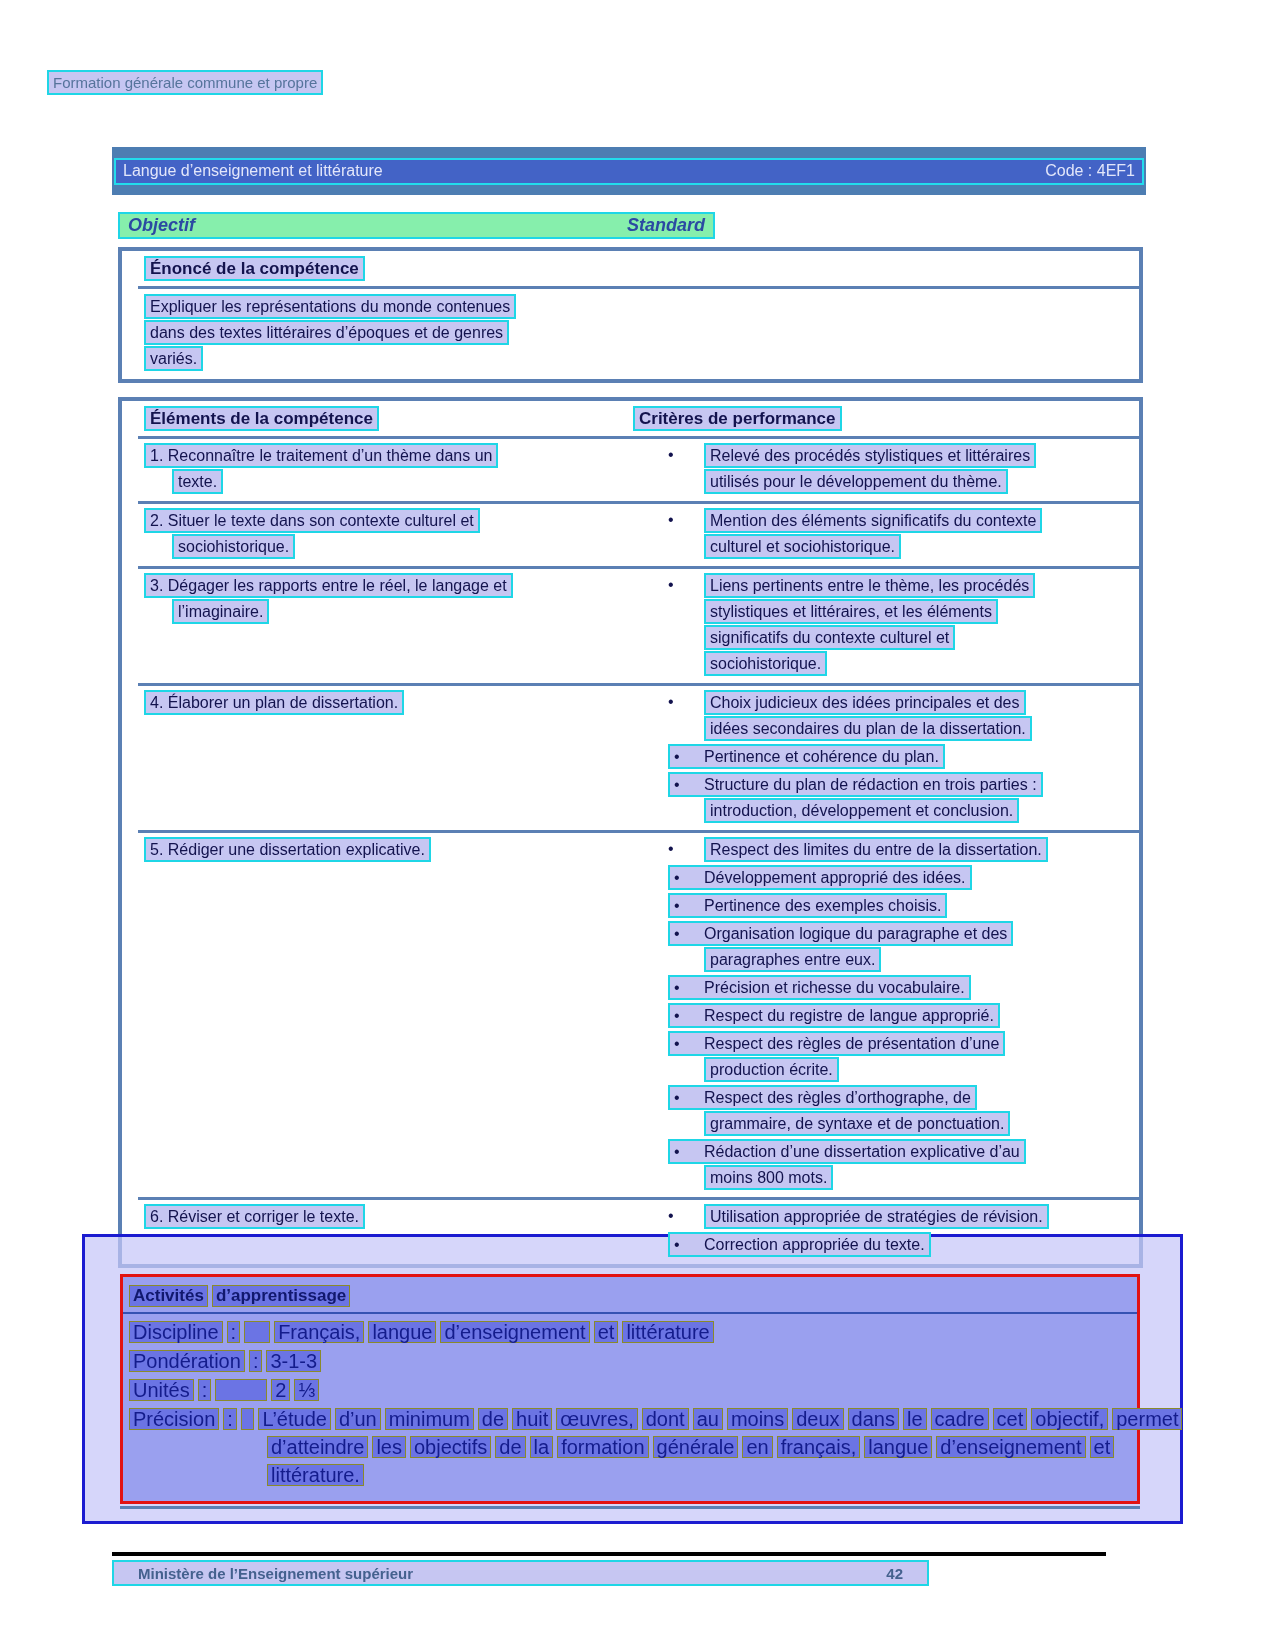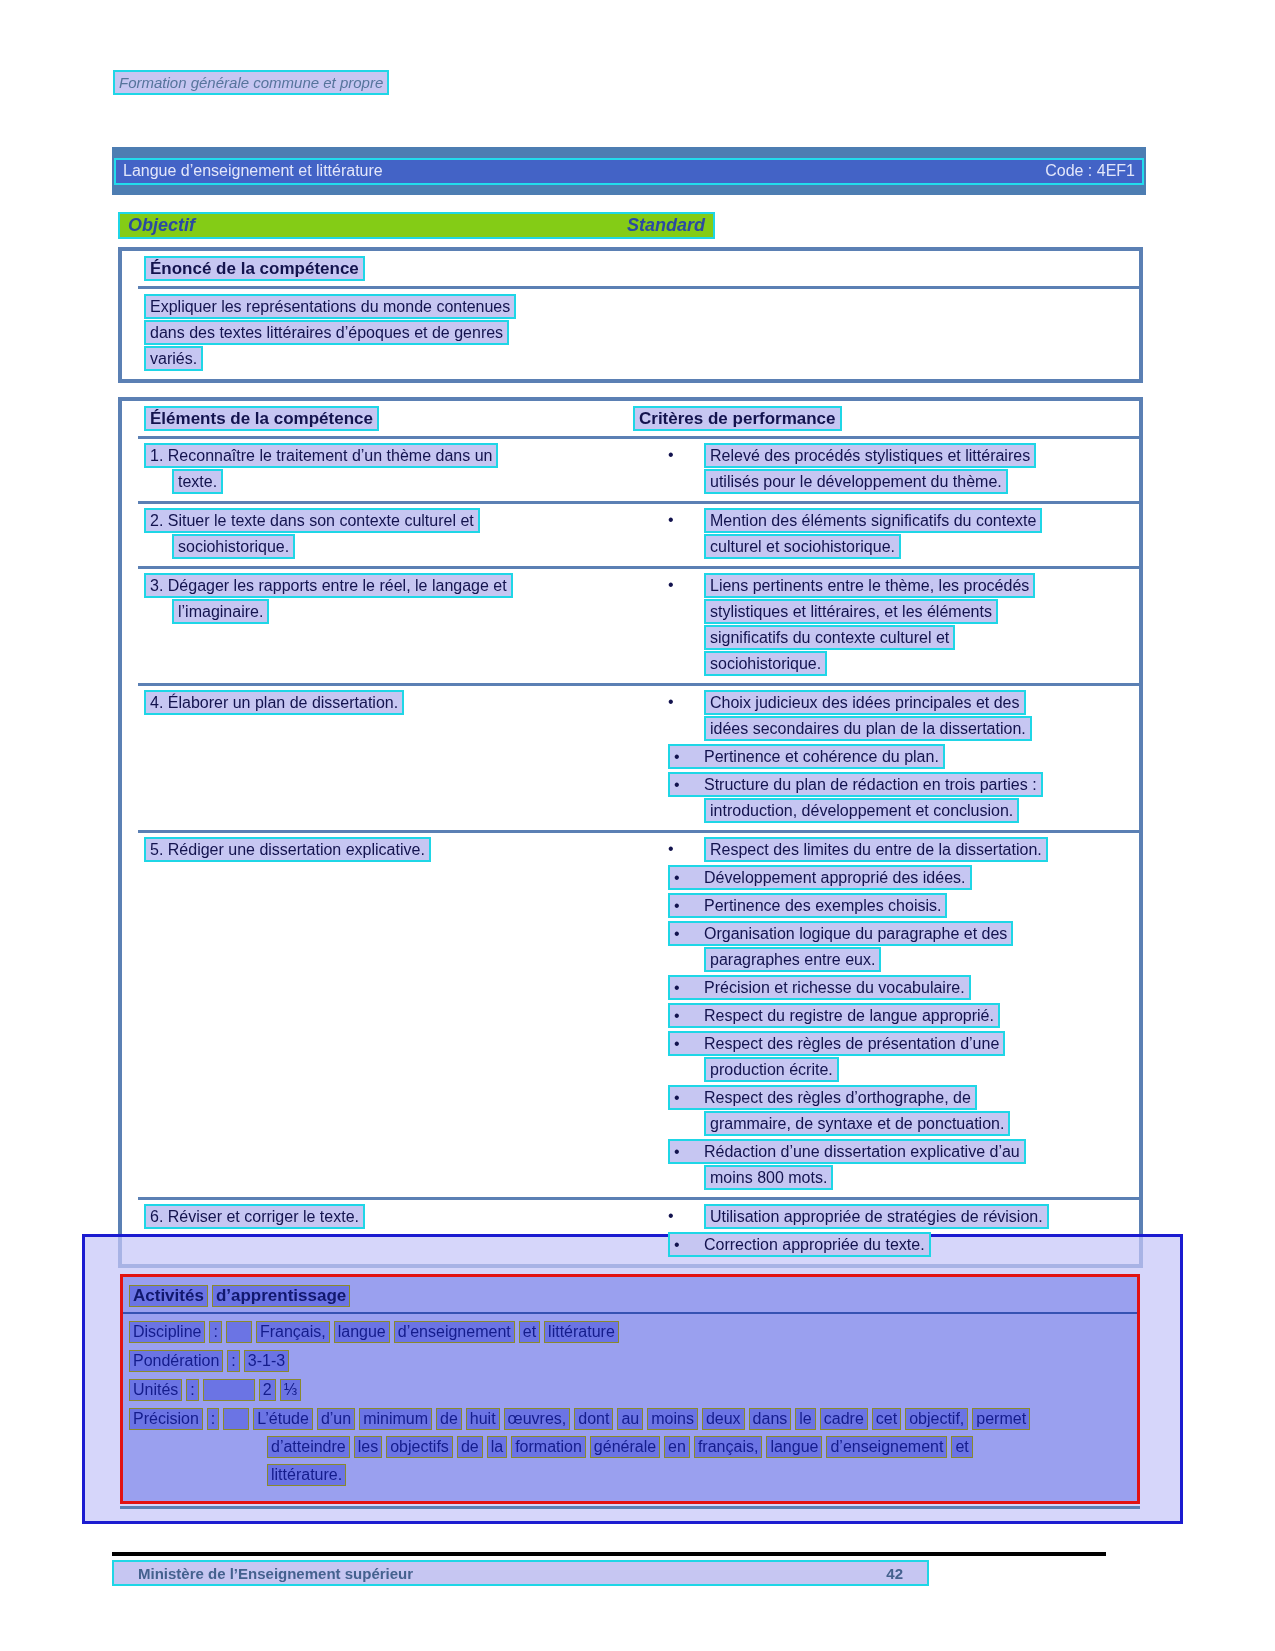--- a/index.html
+++ b/index.html
@@ -10,35 +10,35 @@
     padding-top:70px;
   }
   
   .hl {
     display:inline-block; background:#c6c6f2; border:2px solid #1fd6e6;
     color:#13134e; font-size:16px; line-height:19px; padding:1px 4px;
     white-space:nowrap;
   }
   .line { margin-bottom:1px; }
   
-  .head-note { margin-left:113px;font-style:italic; }
+  .head-note { margin-left:47px; }
   .head-note .hl { color:#56749c; font-size:15px; }
   
   .band {
     margin:52px 0 0 112px; width:1034px; height:48px; background:#4d7db2;
     display:flex; align-items:center; padding:0 2px;
   }
   .band-inner {
     width:100%; height:27px; background:#4363c6; border:2px solid #22dcec;
     display:flex; align-items:center; justify-content:space-between;
     padding:0 7px; color:#e2e6fa; font-size:16px;
   }
   
   .obar {
-    margin:17px 0 0 118px; width:597px; height:27px; background:#84cc16;
+    margin:17px 0 0 118px; width:597px; height:27px; background:#86efac;
     border:2px solid #1fd6e6; display:flex; align-items:center;
     justify-content:space-between; padding:0 8px;
     font-size:18px; font-weight:bold; font-style:italic; color:#2b4aa2;
   }
   
   .sbox { margin-left:118px; width:1025px; border:4px solid #5b80b4; background:#fff;padding-left:16px; }
   .enonce { margin-top:8px; }
   .box-head { padding:5px 6px; }
   .box-head .hl { font-weight:bold; font-size:17px; }
   .hdiv { height:3px; background:#5b80b4; }
@@ -62,21 +62,21 @@
   }
   .redbox {
     margin:37px 0 0 35px; width:1020px; background:#9aa0ef;
     border:3px solid #e21212; padding:4px 0 8px 0;
   }
   .act-head { padding:4px 6px 5px 6px; }
   .adiv { height:2px; background:#3552b2; }
   .act-rows { padding:7px 6px 0 6px; }
   .word {
     display:inline-block; background:#6b74e4; border:1px solid #8a8a2a;
-    color:#141c8c; font-size:16px; line-height:20px; padding:0 3px;
+    color:#141c8c; font-size:20px; line-height:20px; padding:0 3px;
     margin-right:4px; white-space:nowrap;
   }
   .word.bold { font-weight:bold; font-size:17px; color:#11186e; }
   .word.tab { color:transparent; }
   .arow { margin-bottom:7px; }
   .aline { display:flex; flex-wrap:nowrap; margin-bottom:6px; }
   .aline.acont { margin-left:138px; }
   .steel-line { height:3px; background:#5b80b4; width:1020px; margin:2px 0 0 35px; }
   
   .footer-rule { position:absolute; left:112px; top:1552px; width:994px; height:4px; background:#000; }

